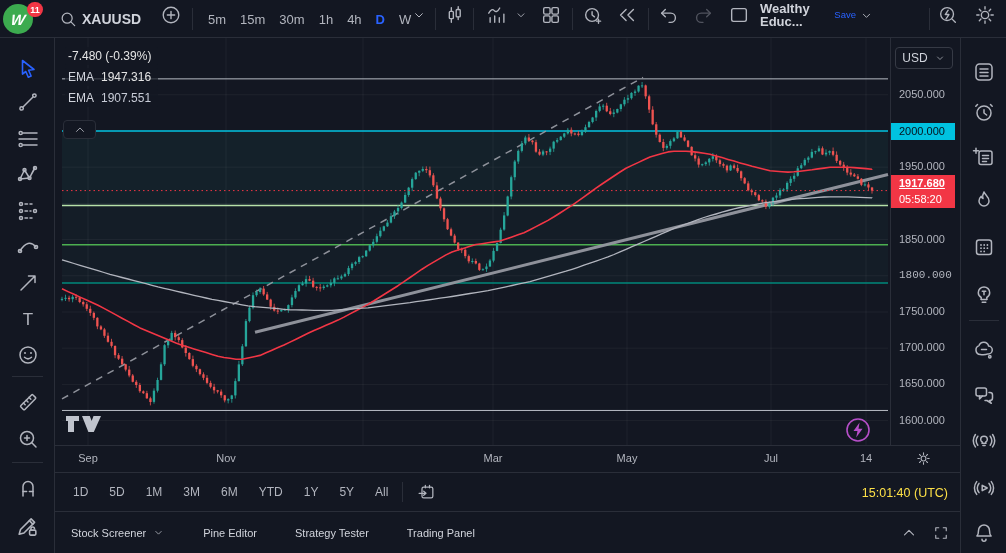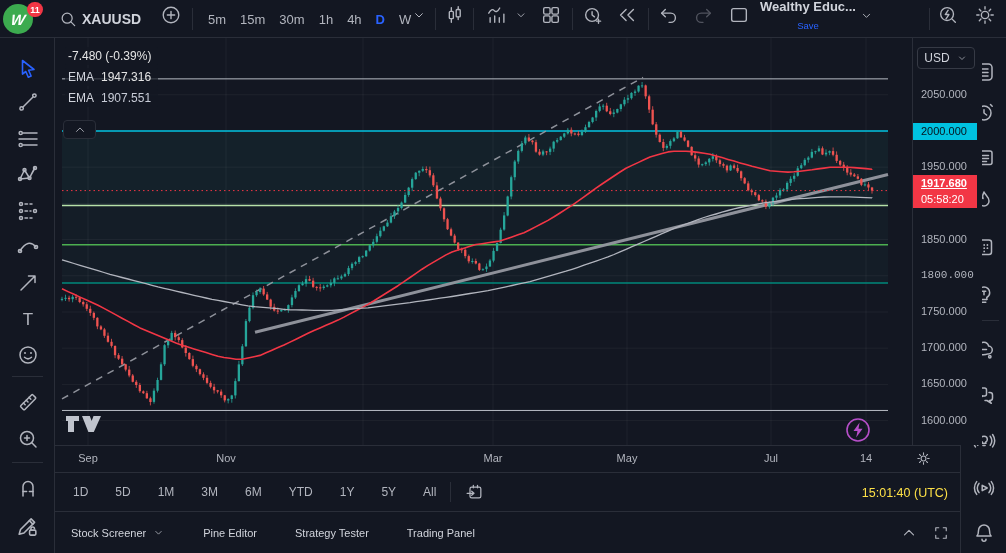--- a/index.html
+++ b/index.html
@@ -13,37 +13,37 @@
   #logo{left:3px;width:34px;}
   #logo .circ{position:relative;width:30px;height:30px;border-radius:50%;background:#3cab4f;display:flex;align-items:center;justify-content:center;}
   #logo .glyph{color:#fff;font-weight:bold;font-style:italic;font-size:15px;transform:skewX(-8deg);}
   #badge{position:absolute;top:2px;left:24px;min-width:16px;height:15px;border-radius:8px;background:#f23645;color:#fff;font-size:9px;font-weight:bold;display:flex;align-items:center;justify-content:center;padding:0 3px;}
   .tbtn{display:flex;align-items:center;justify-content:center;height:30px;border-radius:4px;cursor:pointer;}
   .sym{font-size:14px;font-weight:bold;color:#d1d4dc;margin-left:4px;}
   .tb-div{position:absolute;top:8px;width:1px;height:22px;background:#2a2e39;}
   #tf-row{position:absolute;left:203px;top:0;height:38px;display:flex;align-items:center;gap:4px;}
   .tf{font-size:13px;color:#b2b5be;padding:3px 5px;border-radius:4px;}
   .tf.active{color:#2962ff;font-weight:bold;}
-  #layout-title{flex-direction:column;line-height:1;gap:8px;}
+  #layout-title{line-height:1;gap:8px;}
   #layout-title .t{font-size:13px;font-weight:bold;color:#d1d4dc;}
   #layout-title .s{font-size:9.5px;color:#2962ff;}
   .dim .ic{stroke:#50535e;}
   
   #left-toolbar{position:absolute;left:0;top:38px;width:55px;height:515px;border-right:1px solid #2a2e39;background:#131722;}
   .ltool{position:absolute;left:14px;width:27px;height:27px;display:flex;align-items:center;justify-content:center;cursor:pointer;}
   .l-div{position:absolute;left:12px;width:31px;height:1px;background:#2a2e39;}
   
   #right-sidebar{position:absolute;left:960px;top:38px;width:46px;height:515px;border-left:1px solid #2a2e39;background:#131722;}
   .rtool{position:absolute;left:10px;width:26px;height:26px;display:flex;align-items:center;justify-content:center;cursor:pointer;}
   .r-div{position:absolute;left:8px;width:30px;height:1px;background:#2a2e39;}
   
   #main{position:absolute;left:55px;top:38px;width:905px;height:515px;}
   #chart-pane{position:absolute;left:0;top:0;width:905px;height:407px;}
   #chart-svg{position:absolute;left:0;top:0;}
-  #price-scale{position:absolute;left:835px;top:0;width:70px;height:407px;border-left:1px solid #2a2e39;background:#131722;margin-left:22px;}
+  #price-scale{position:absolute;left:835px;top:0;width:70px;height:407px;border-left:1px solid #2a2e39;background:#131722;}
   #usd-btn{position:absolute;left:4px;top:9px;width:58px;height:22px;border:1px solid #363a45;border-radius:4px;display:flex;align-items:center;justify-content:center;gap:6px;font-size:12px;color:#d1d4dc;cursor:pointer;}
   .ptick{position:absolute;left:8px;font-size:11px;color:#b2b5be;}
   .ptick-hi{position:absolute;left:0;width:64px;height:17px;background:#00c2e0;color:#06121c;font-size:11px;display:flex;align-items:center;padding-left:8px;}
   #last-label{position:absolute;left:0;width:64px;height:33px;background:#f23645;color:#fff;font-size:11px;line-height:1.45;padding:1px 0 0 8px;}
   #last-label .b{font-weight:bold;text-decoration:underline;}
   #legend{position:absolute;left:10px;top:9px;font-size:12px;}
   .lg-row{margin-bottom:3px;background:rgba(19,23,34,.72);padding:2px 7px 2px 3px;width:fit-content;border-radius:2px;}
   .lg-red{color:#e5e5e5;}
   .lg-lab{color:#d1d4dc;margin-right:7px;}
   .lg-gray{color:#c7cbd6;}
@@ -958,21 +958,21 @@
     <span class="t-tick" style="left: 33px;">Sep</span>
         <span class="t-tick" style="left: 171px;">Nov</span>
         <span class="t-tick em" style="left: 308px;">2023</span>
         <span class="t-tick" style="left: 438px;">Mar</span>
         <span class="t-tick" style="left: 572px;">May</span>
         <span class="t-tick" style="left: 716px;">Jul</span>
         <span class="t-tick" style="left: 811px;">14</span>
       </div>
 
     <div id="range-row">
-      <div id="range-btns" style="display:flex;align-items:flex-start;gap:15px;">
+      <div id="range-btns" style="display:flex;align-items:flex-start;gap:9px;">
           <button class="rbtn">1D</button>
           <button class="rbtn">5D</button>
           <button class="rbtn">1M</button>
           <button class="rbtn">3M</button>
           <button class="rbtn">6M</button>
           <button class="rbtn">YTD</button>
           <button class="rbtn">1Y</button>
           <button class="rbtn">5Y</button>
           <button class="rbtn">All</button>
         </div>

